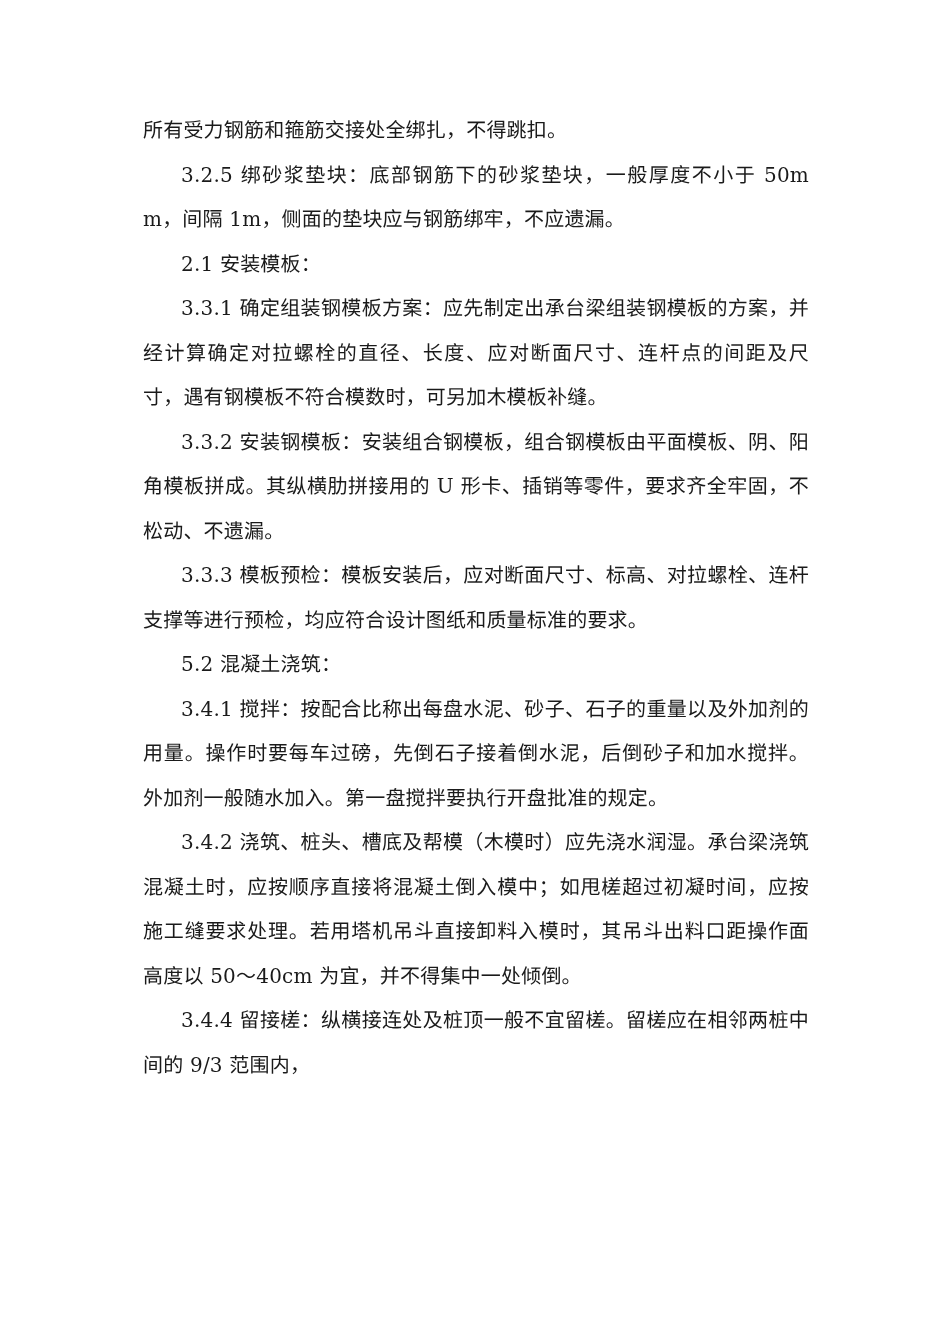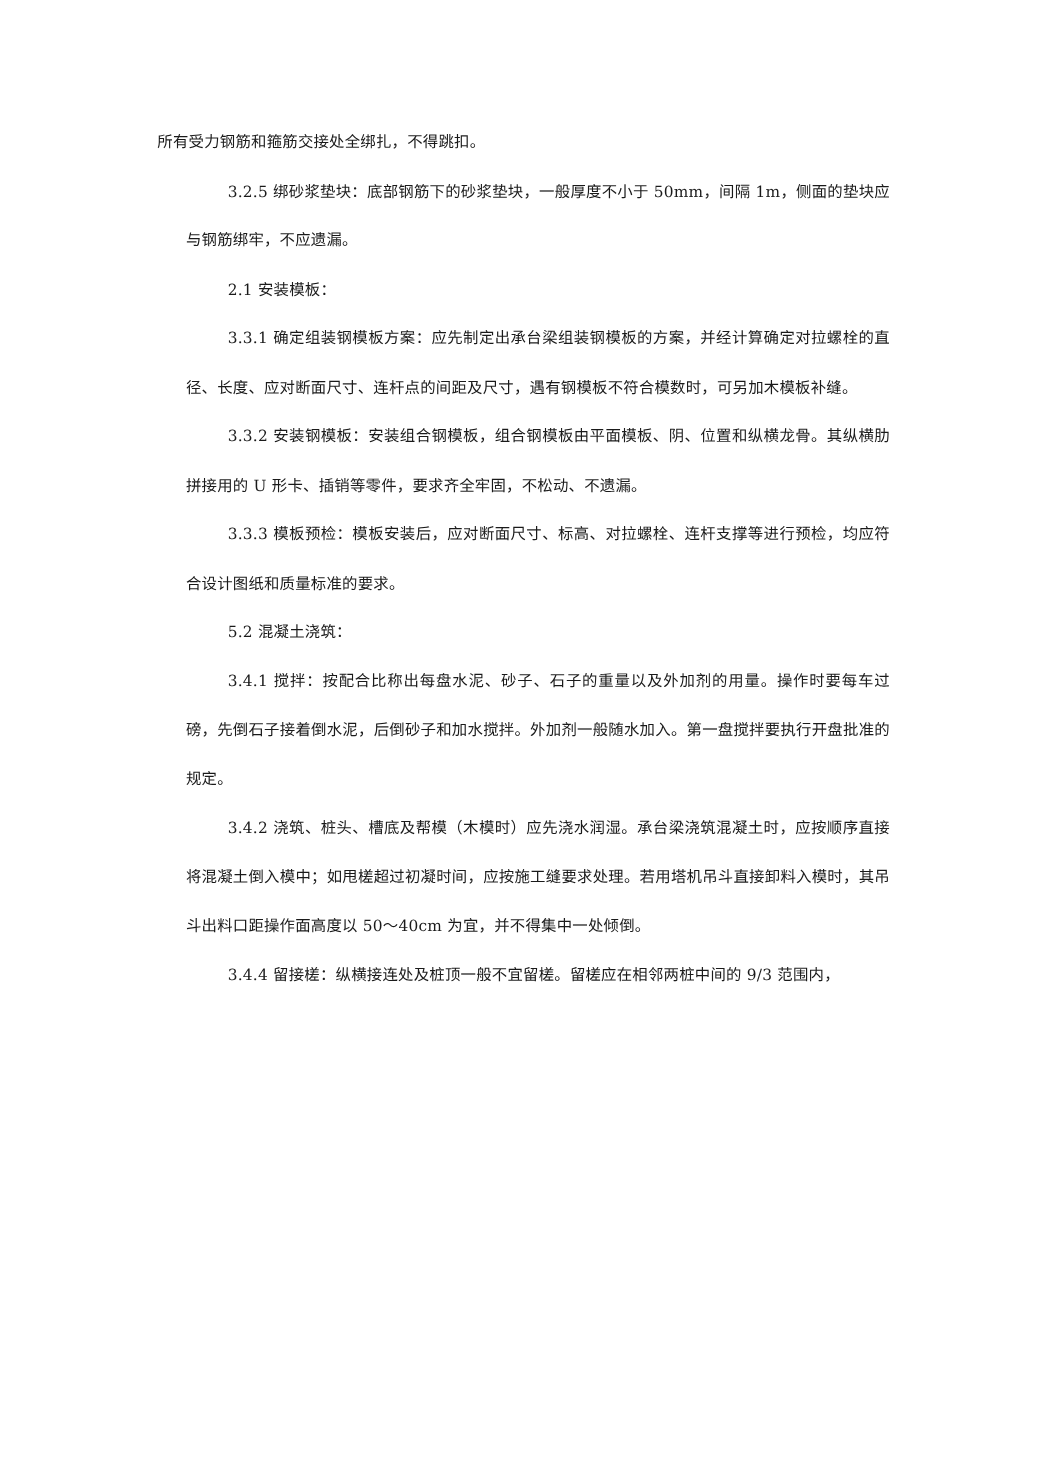--- a/index.html
+++ b/index.html
@@ -17,33 +17,32 @@
     box-sizing: border-box;
   }
   .doc-body {
     position: absolute;
     left: 143px;
     top: 108px;
     width: 666px;
   }
   .para {
     font-family: "DejaVu Serif", "Liberation Serif", serif;
-    font-size: 14px;
+    font-size: 20px;
     line-height: 44.5px;
     color: #1a1a1a;
     text-align: justify;
     text-justify: inter-ideograph;
     margin: 0 0 0 0;
     letter-spacing: 0.2px;
     word-break: break-all;
     -webkit-font-smoothing: antialiased;
   }
   .para + .para {
     margin-top: 0;
-    margin-left: 26px;
   }
   .indent {
     text-indent: 38px;
   }
   .noindent {
     text-indent: 0;
   }
 </style>
 </head>
 <body>
@@ -52,21 +51,21 @@
   <div class="doc-body">
 
     <p class="para noindent">所有受力钢筋和箍筋交接处全绑扎，不得跳扣。</p>
 
     <p class="para indent">3.2.5  绑砂浆垫块：底部钢筋下的砂浆垫块，一般厚度不小于 50mm，间隔 1m，侧面的垫块应与钢筋绑牢，不应遗漏。</p>
 
     <p class="para indent">2.1  安装模板：</p>
 
     <p class="para indent">3.3.1  确定组装钢模板方案：应先制定出承台梁组装钢模板的方案，并经计算确定对拉螺栓的直径、长度、应对断面尺寸、连杆点的间距及尺寸，遇有钢模板不符合模数时，可另加木模板补缝。</p>
 
-    <p class="para indent">3.3.2  安装钢模板：安装组合钢模板，组合钢模板由平面模板、阴、位置和纵横龙骨。其纵横肋拼接用的 U 形卡、插销等零件，要求齐全牢固，不松动、不遗漏。</p>
+    <p class="para indent">3.3.2  安装钢模板：安装组合钢模板，组合钢模板由平面模板、阴、阳角模板拼成。其纵横肋拼接用的 U 形卡、插销等零件，要求齐全牢固，不松动、不遗漏。</p>
 
     <p class="para indent">3.3.3  模板预检：模板安装后，应对断面尺寸、标高、对拉螺栓、连杆支撑等进行预检，均应符合设计图纸和质量标准的要求。</p>
 
     <p class="para indent">5.2  混凝土浇筑：</p>
 
     <p class="para indent">3.4.1  搅拌：按配合比称出每盘水泥、砂子、石子的重量以及外加剂的用量。操作时要每车过磅，先倒石子接着倒水泥，后倒砂子和加水搅拌。外加剂一般随水加入。第一盘搅拌要执行开盘批准的规定。</p>
 
     <p class="para indent">3.4.2  浇筑、桩头、槽底及帮模（木模时）应先浇水润湿。承台梁浇筑混凝土时，应按顺序直接将混凝土倒入模中；如甩槎超过初凝时间，应按施工缝要求处理。若用塔机吊斗直接卸料入模时，其吊斗出料口距操作面高度以 50～40cm 为宜，并不得集中一处倾倒。</p>
 
 

